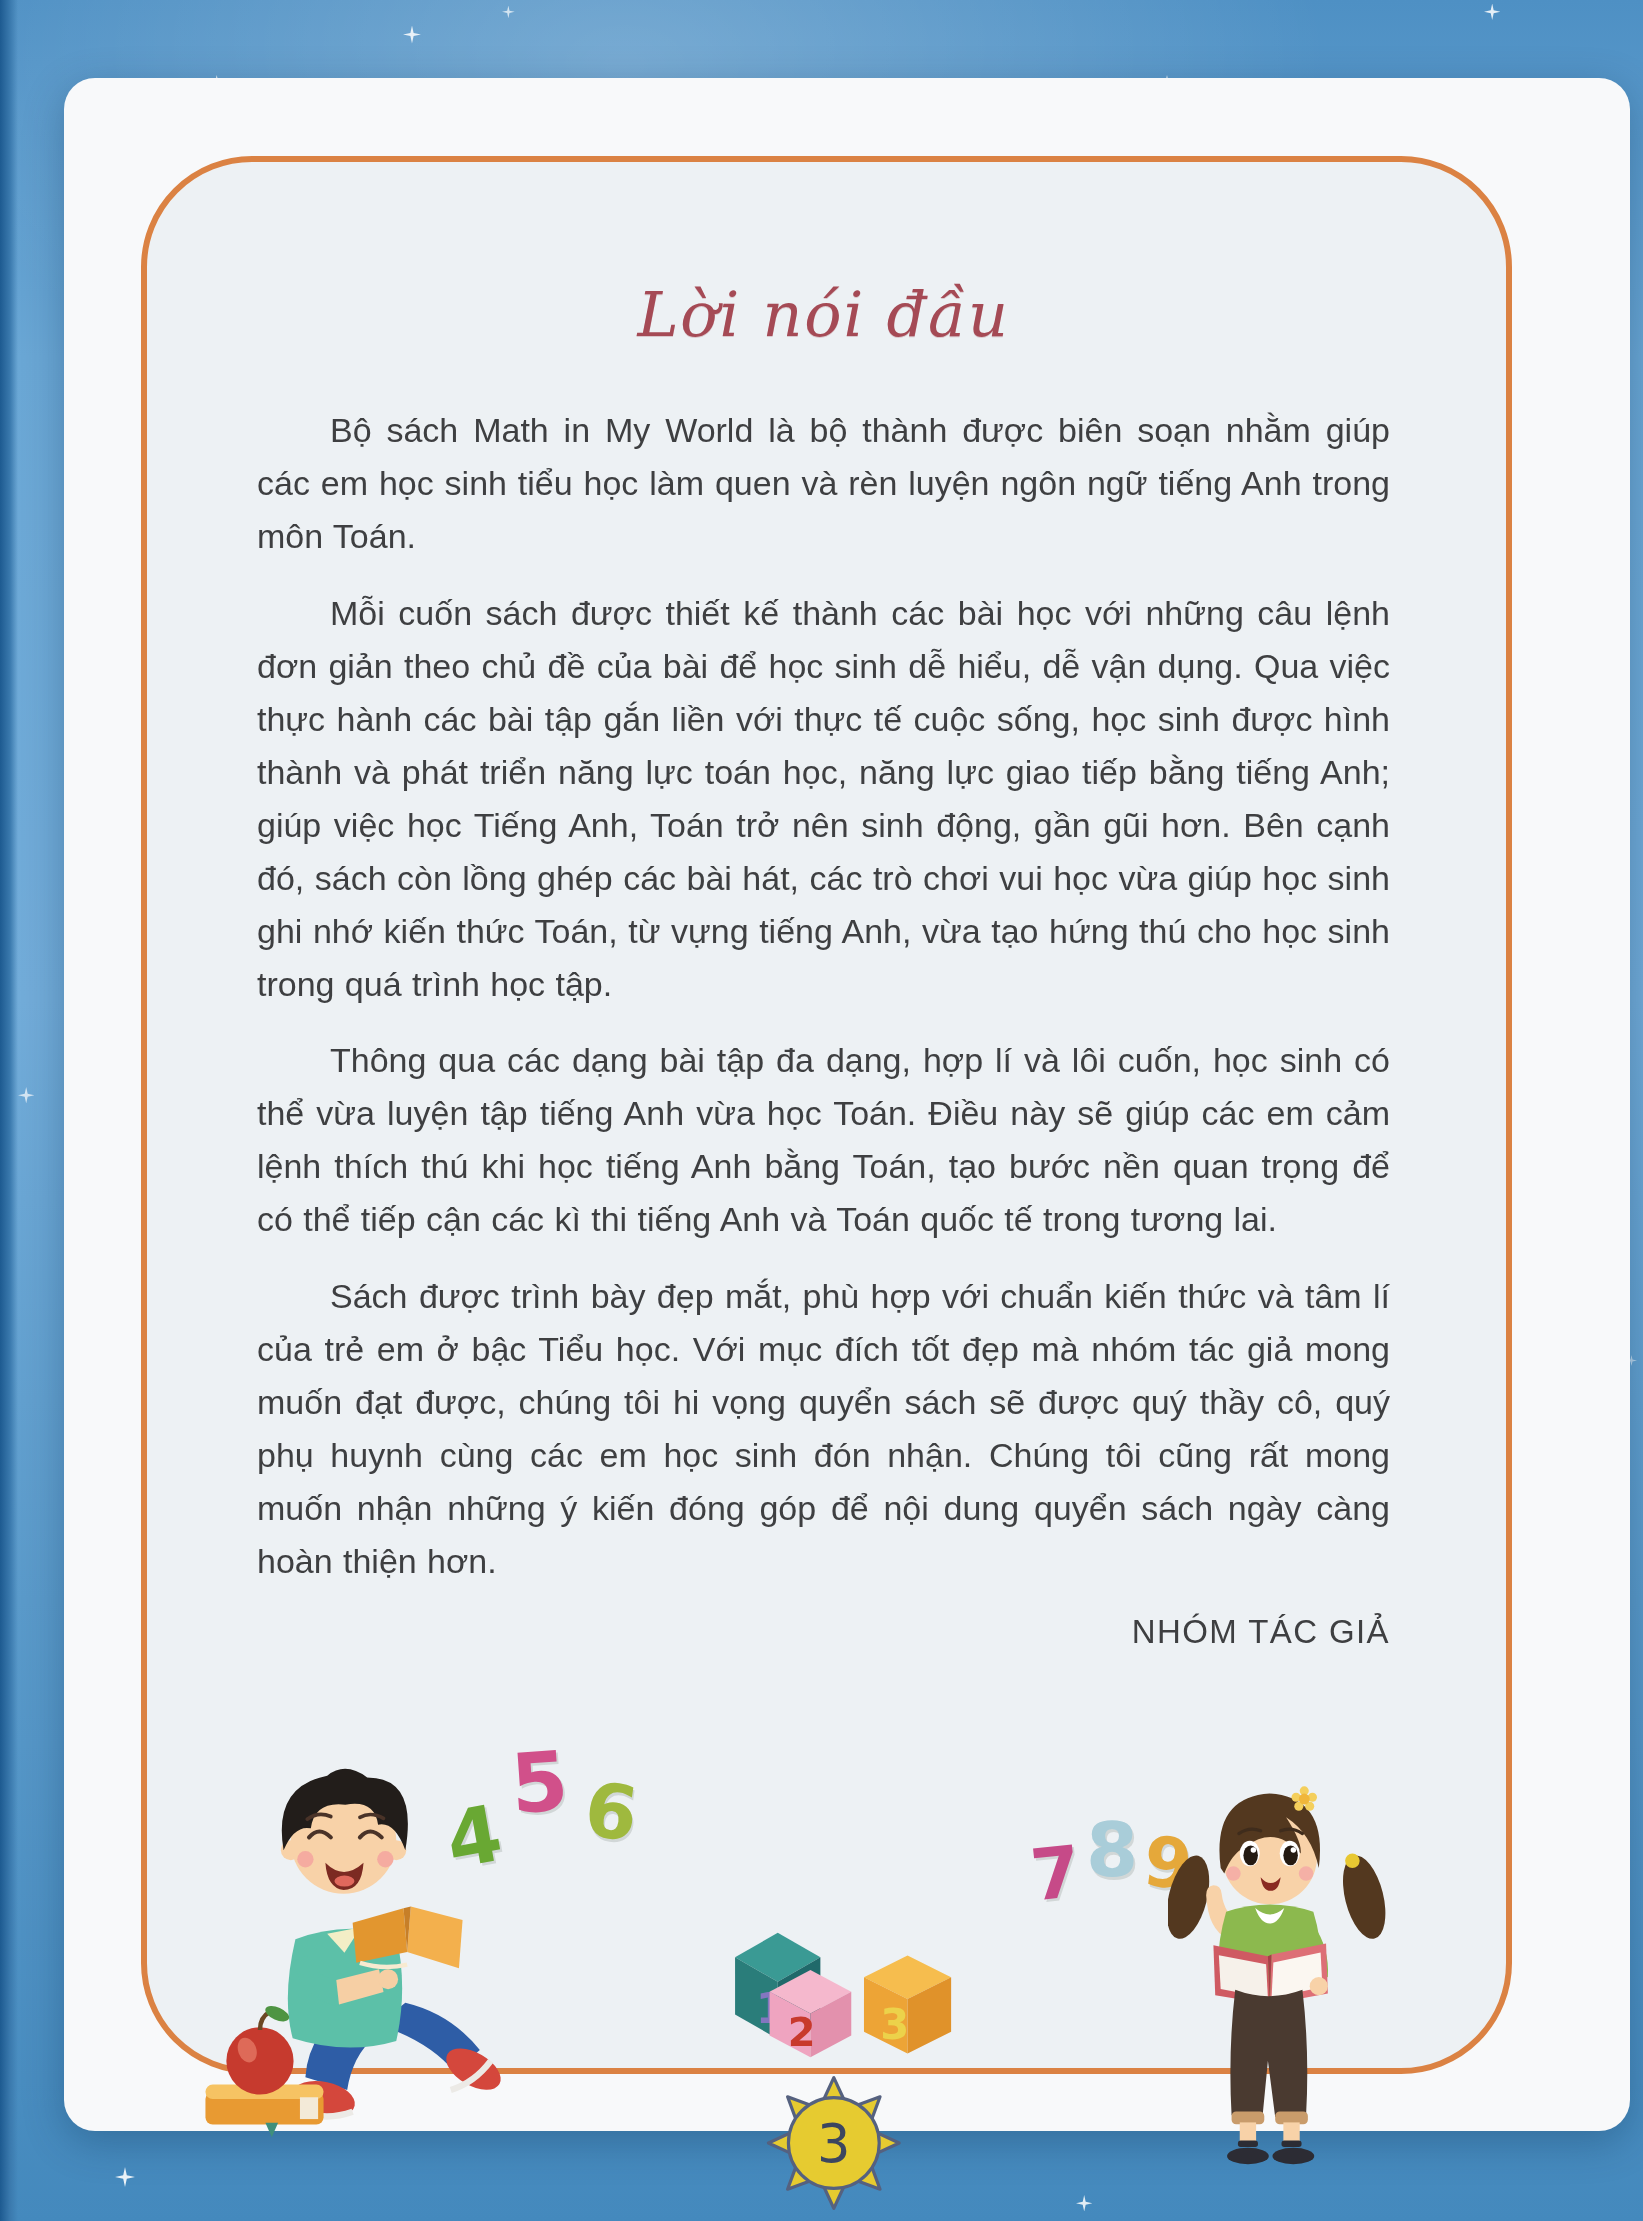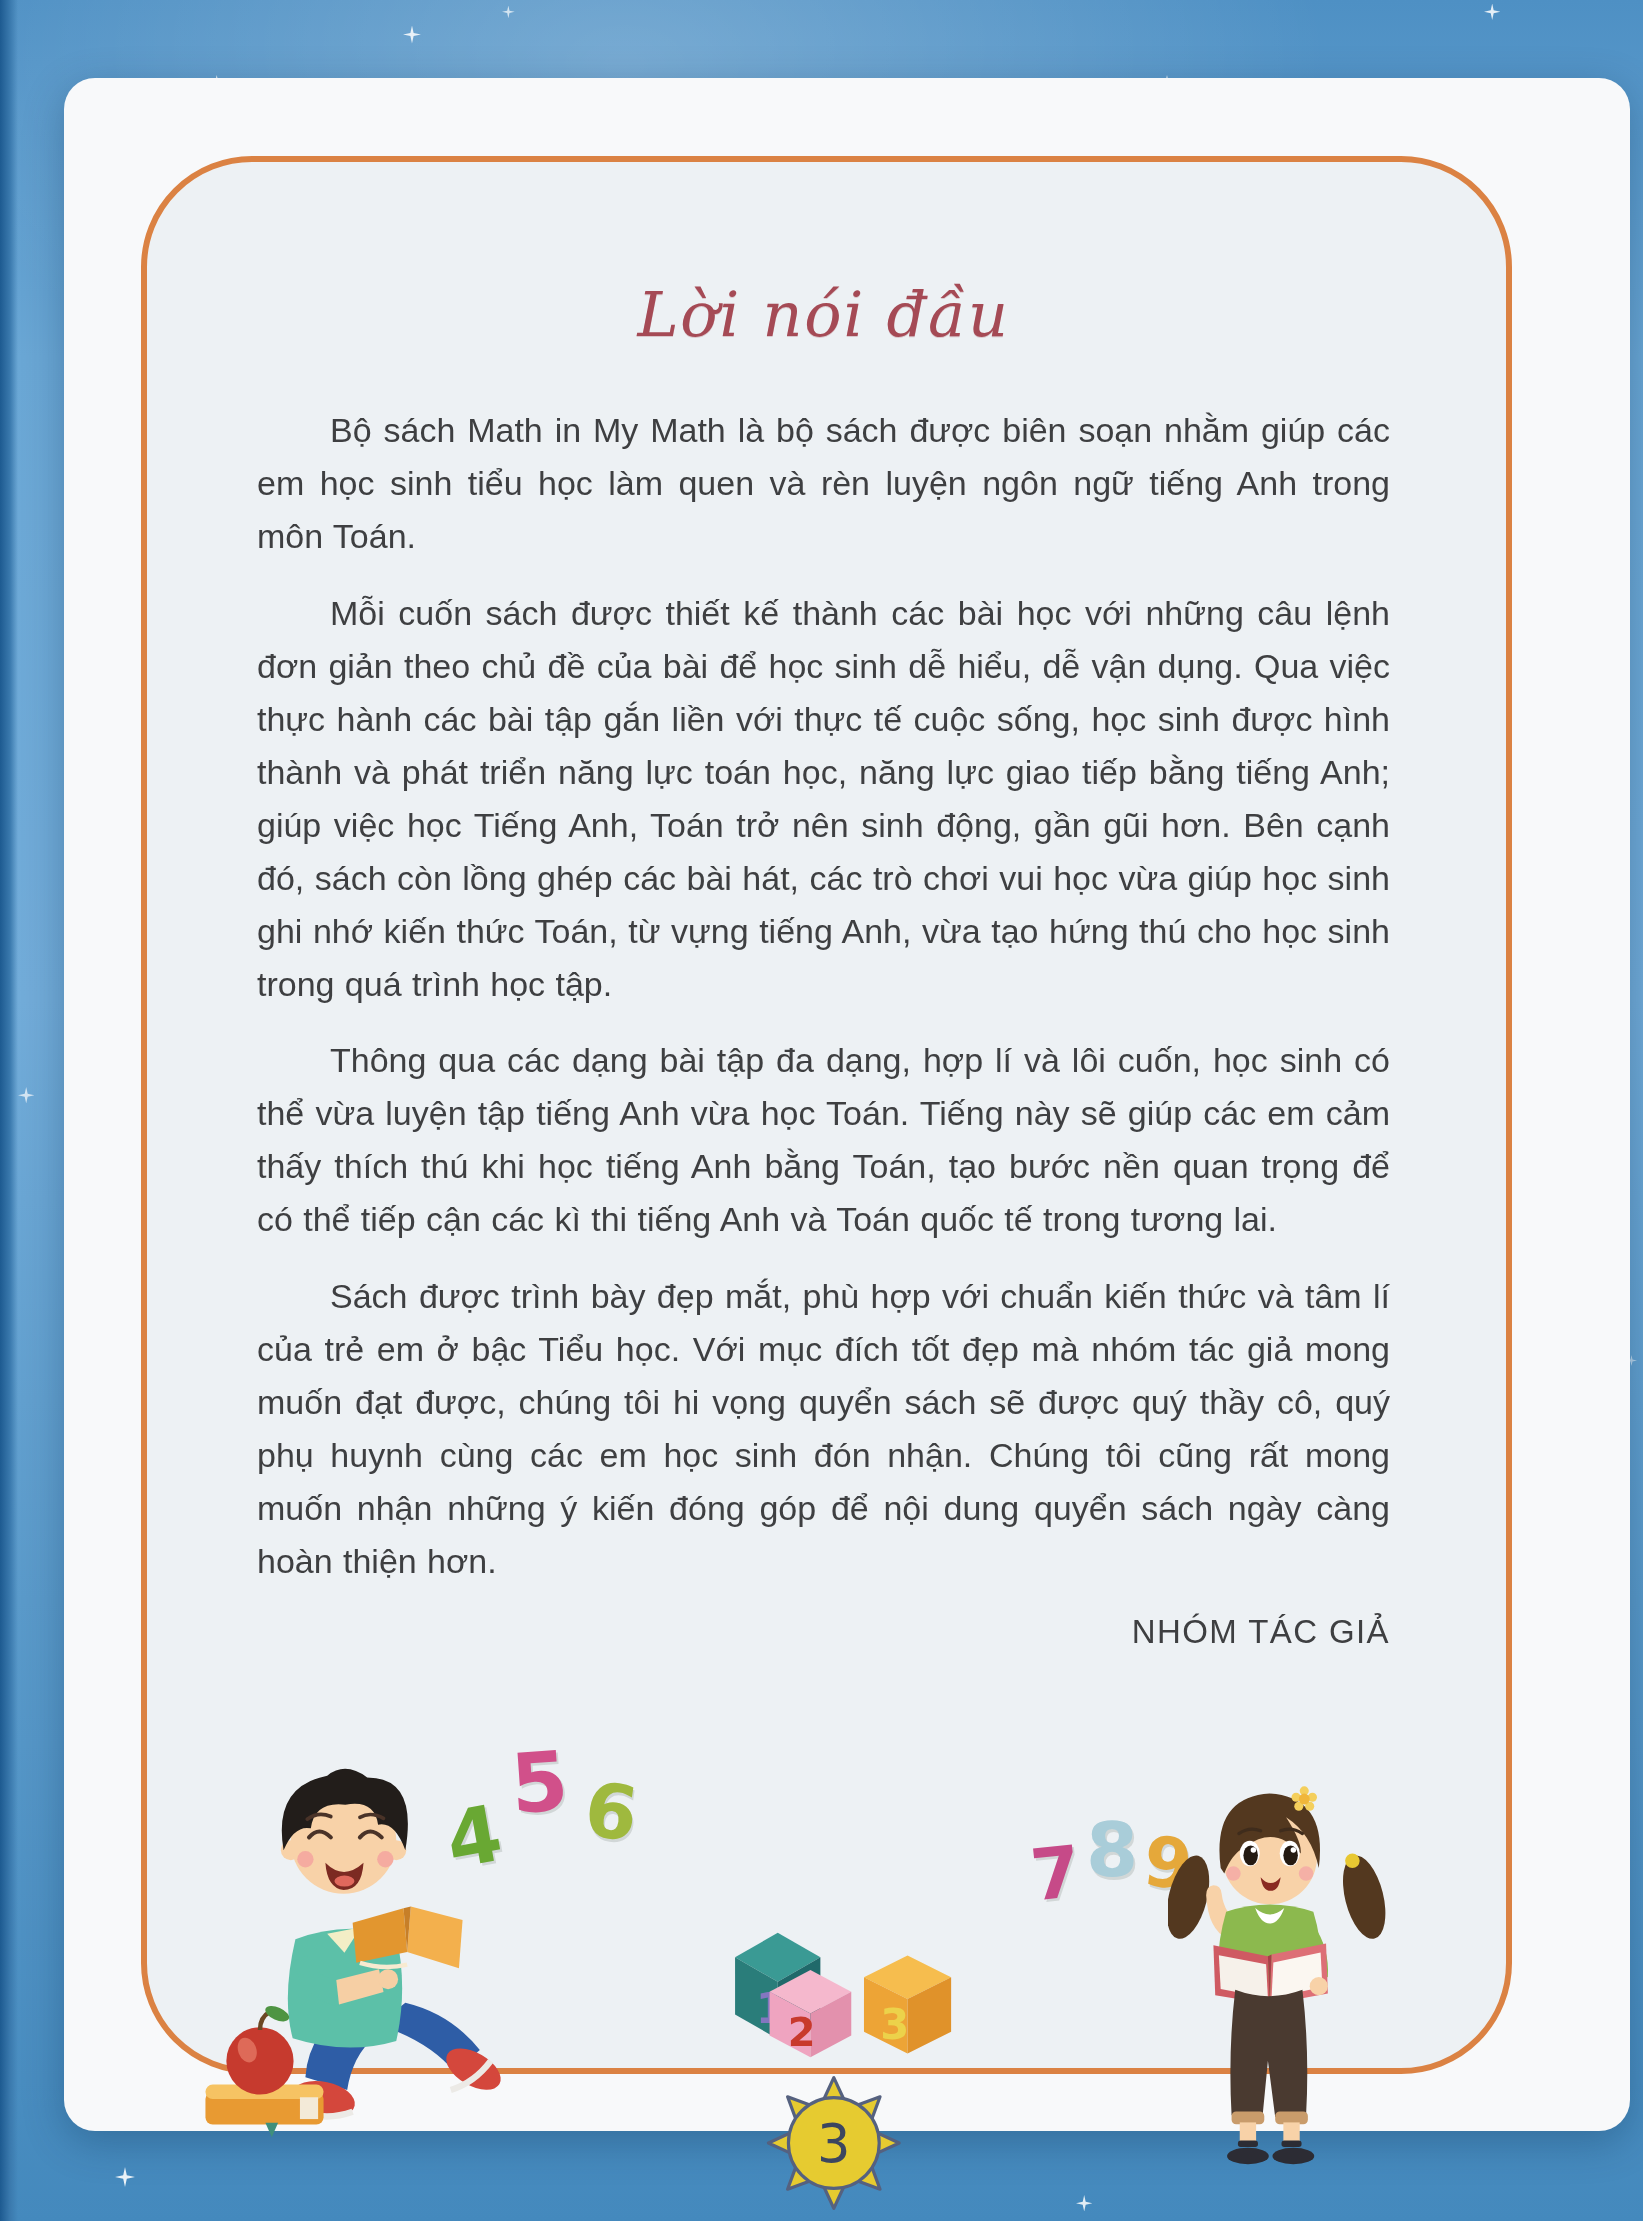--- a/index.html
+++ b/index.html
@@ -72,23 +72,23 @@
   <div class="sparkle" style="left:80px;top:1549px;width:12.7px;height:12.7px;opacity:.6"></div>
   <div class="sparkle" style="left:115px;top:2167px;width:20px;height:20px;opacity:.9"></div>
   <div class="sparkle" style="left:1076px;top:2195px;width:16.4px;height:16.4px;opacity:.85"></div>
   <div class="sparkle" style="left:1626px;top:1355px;width:11px;height:11px;opacity:.55"></div>
 
   <div class="page">
 
     <div class="frame">
       <div class="content">
         <h1 class="title">Lời nói đầu</h1>
-        <p class="para">Bộ sách Math in My Math là bộ sách được biên soạn nhằm giúp các em học sinh tiểu học làm quen và rèn luyện ngôn ngữ tiếng Anh trong môn Toán.</p>
+        <p class="para">Bộ sách Math in My World là bộ thành được biên soạn nhằm giúp các em học sinh tiểu học làm quen và rèn luyện ngôn ngữ tiếng Anh trong môn Toán.</p>
         <p class="para">Mỗi cuốn sách được thiết kế thành các bài học với những câu lệnh đơn giản theo chủ đề của bài để học sinh dễ hiểu, dễ vận dụng. Qua việc thực hành các bài tập gắn liền với thực tế cuộc sống, học sinh được hình thành và phát triển năng lực toán học, năng lực giao tiếp bằng tiếng Anh; giúp việc học Tiếng Anh, Toán trở nên sinh động, gần gũi hơn. Bên cạnh đó, sách còn lồng ghép các bài hát, các trò chơi vui học vừa giúp học sinh ghi nhớ kiến thức Toán, từ vựng tiếng Anh, vừa tạo hứng thú cho học sinh trong quá trình học tập.</p>
-        <p class="para">Thông qua các dạng bài tập đa dạng, hợp lí và lôi cuốn, học sinh có thể vừa luyện tập tiếng Anh vừa học Toán. Tiếng này sẽ giúp các em cảm thấy thích thú khi học tiếng Anh bằng Toán, tạo bước nền quan trọng để có thể tiếp cận các kì thi tiếng Anh và Toán quốc tế trong tương lai.</p>
+        <p class="para">Thông qua các dạng bài tập đa dạng, hợp lí và lôi cuốn, học sinh có thể vừa luyện tập tiếng Anh vừa học Toán. Điều này sẽ giúp các em cảm lệnh thích thú khi học tiếng Anh bằng Toán, tạo bước nền quan trọng để có thể tiếp cận các kì thi tiếng Anh và Toán quốc tế trong tương lai.</p>
         <p class="para">Sách được trình bày đẹp mắt, phù hợp với chuẩn kiến thức và tâm lí của trẻ em ở bậc Tiểu học. Với mục đích tốt đẹp mà nhóm tác giả mong muốn đạt được, chúng tôi hi vọng quyển sách sẽ được quý thầy cô, quý phụ huynh cùng các em học sinh đón nhận. Chúng tôi cũng rất mong muốn nhận những ý kiến đóng góp để nội dung quyển sách ngày càng hoàn thiện hơn.</p>
         <div class="signature">NHÓM TÁC GIẢ</div>
       </div>
     </div>
   </div>
 
   <span class="bubble-num" style="left:447px;top:1798px;font-size:78px;color:#69a833;transform:rotate(-10deg)">4</span>
   <span class="bubble-num" style="left:511px;top:1742px;font-size:82px;color:#d1508a;transform:rotate(-4deg)">5</span>
   <span class="bubble-num" style="left:585px;top:1775px;font-size:75px;color:#9fb93e;transform:rotate(8deg)">6</span>
 

